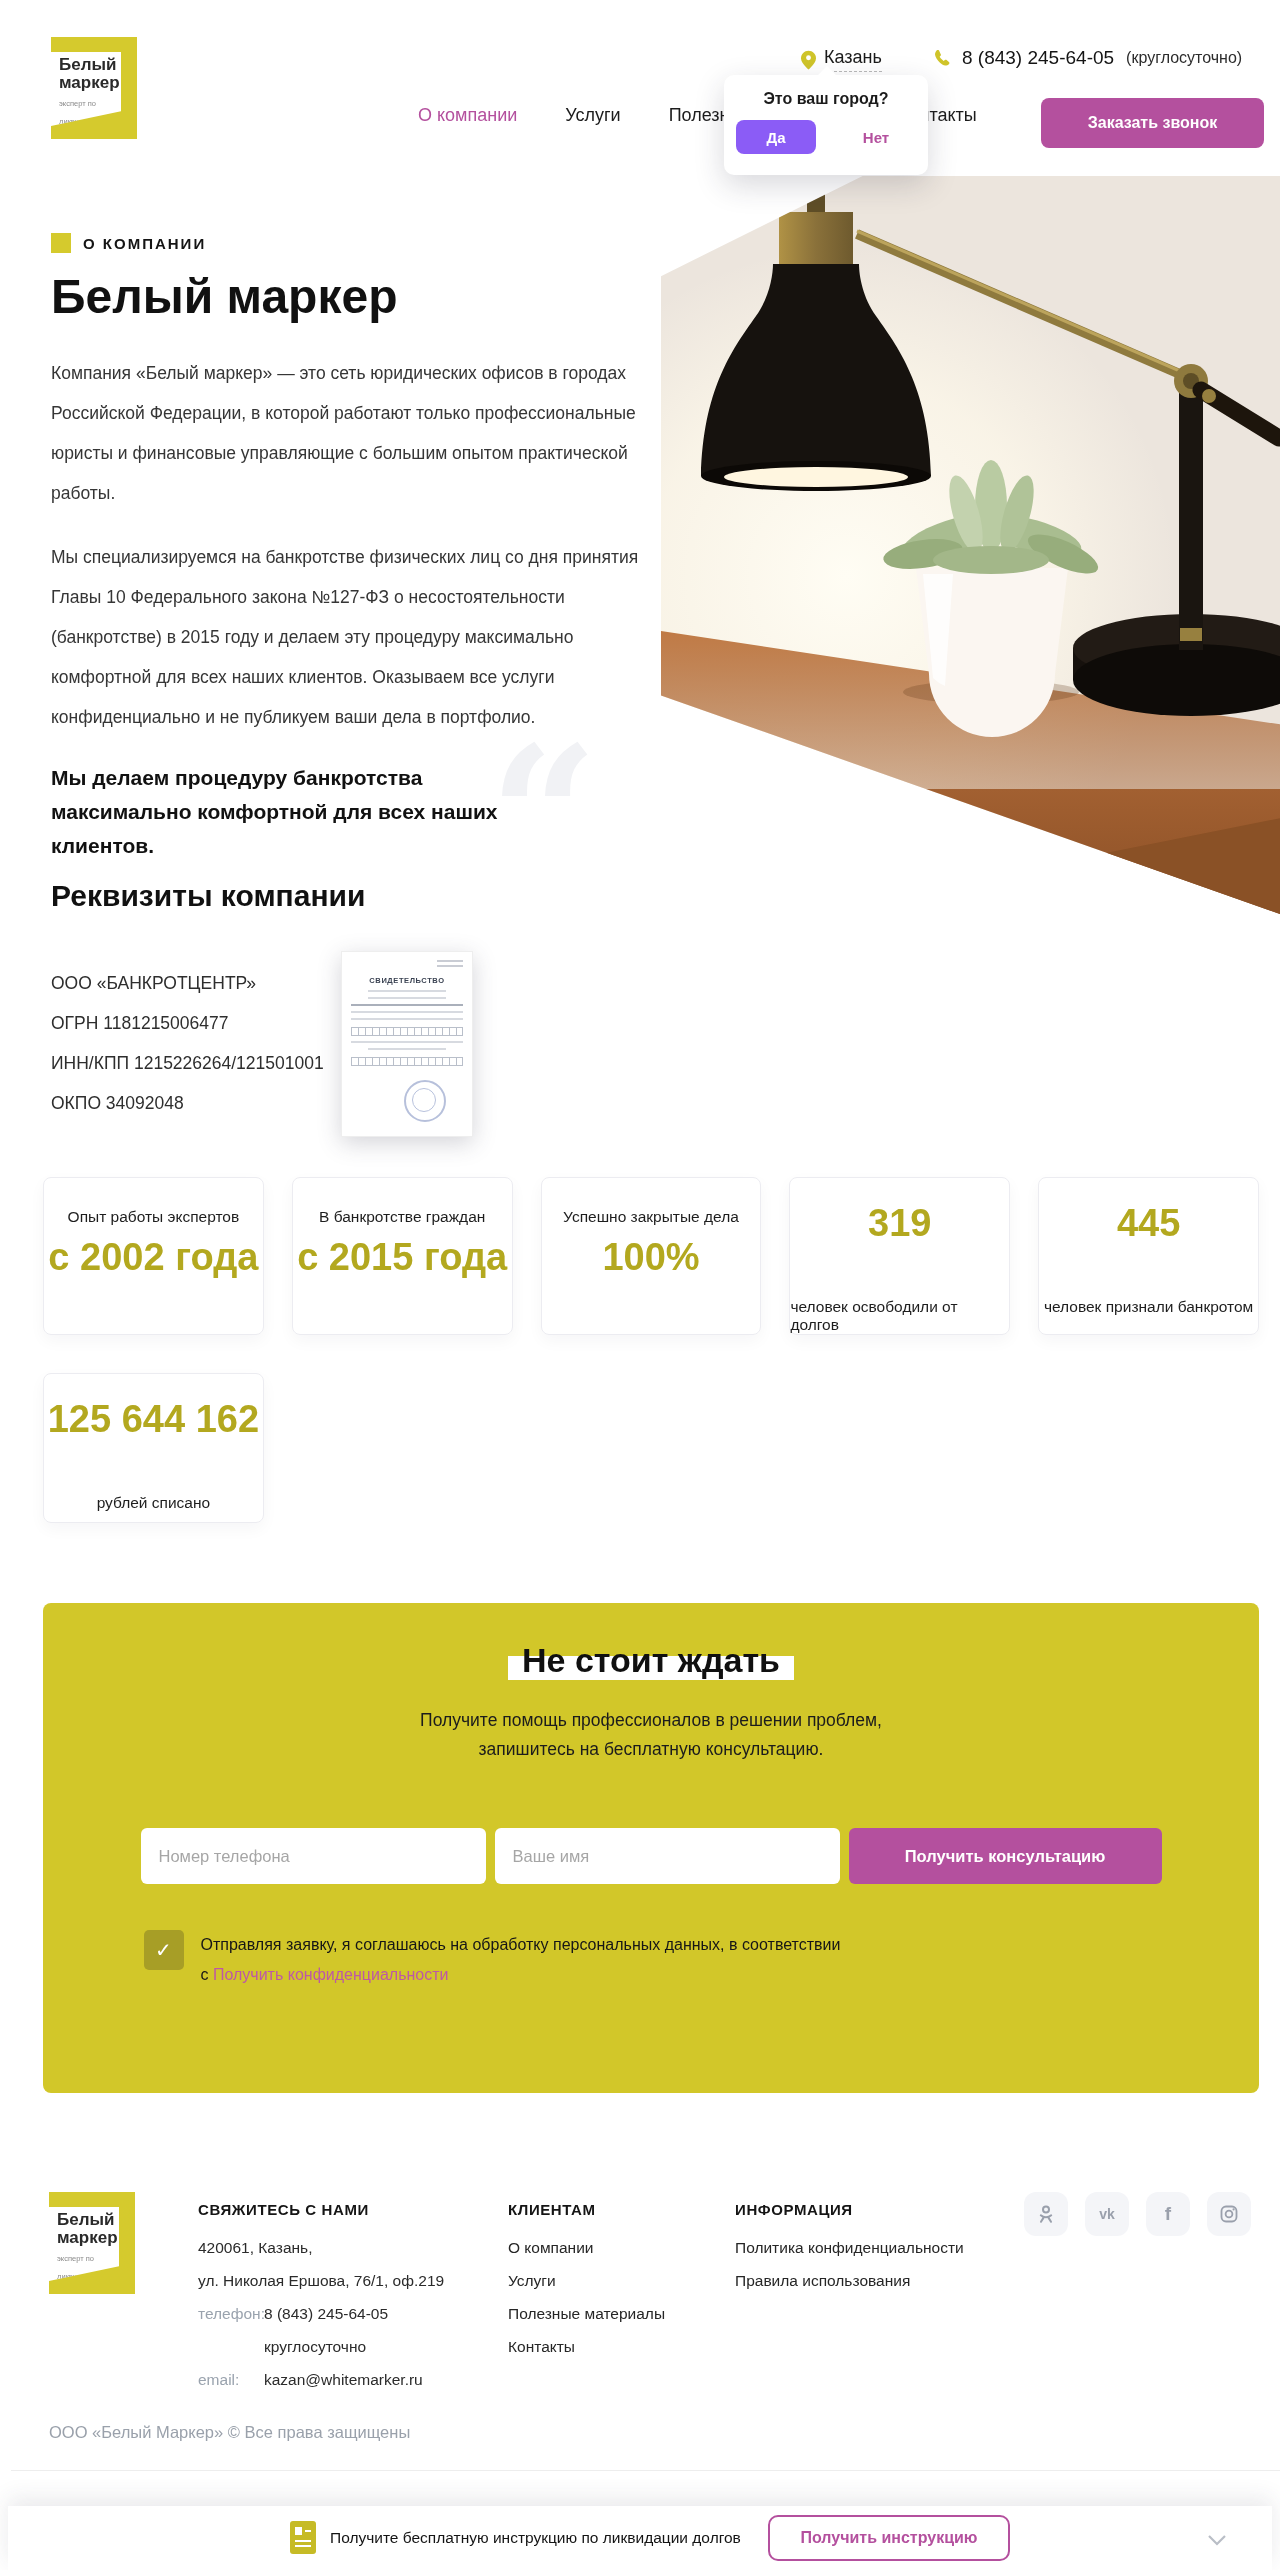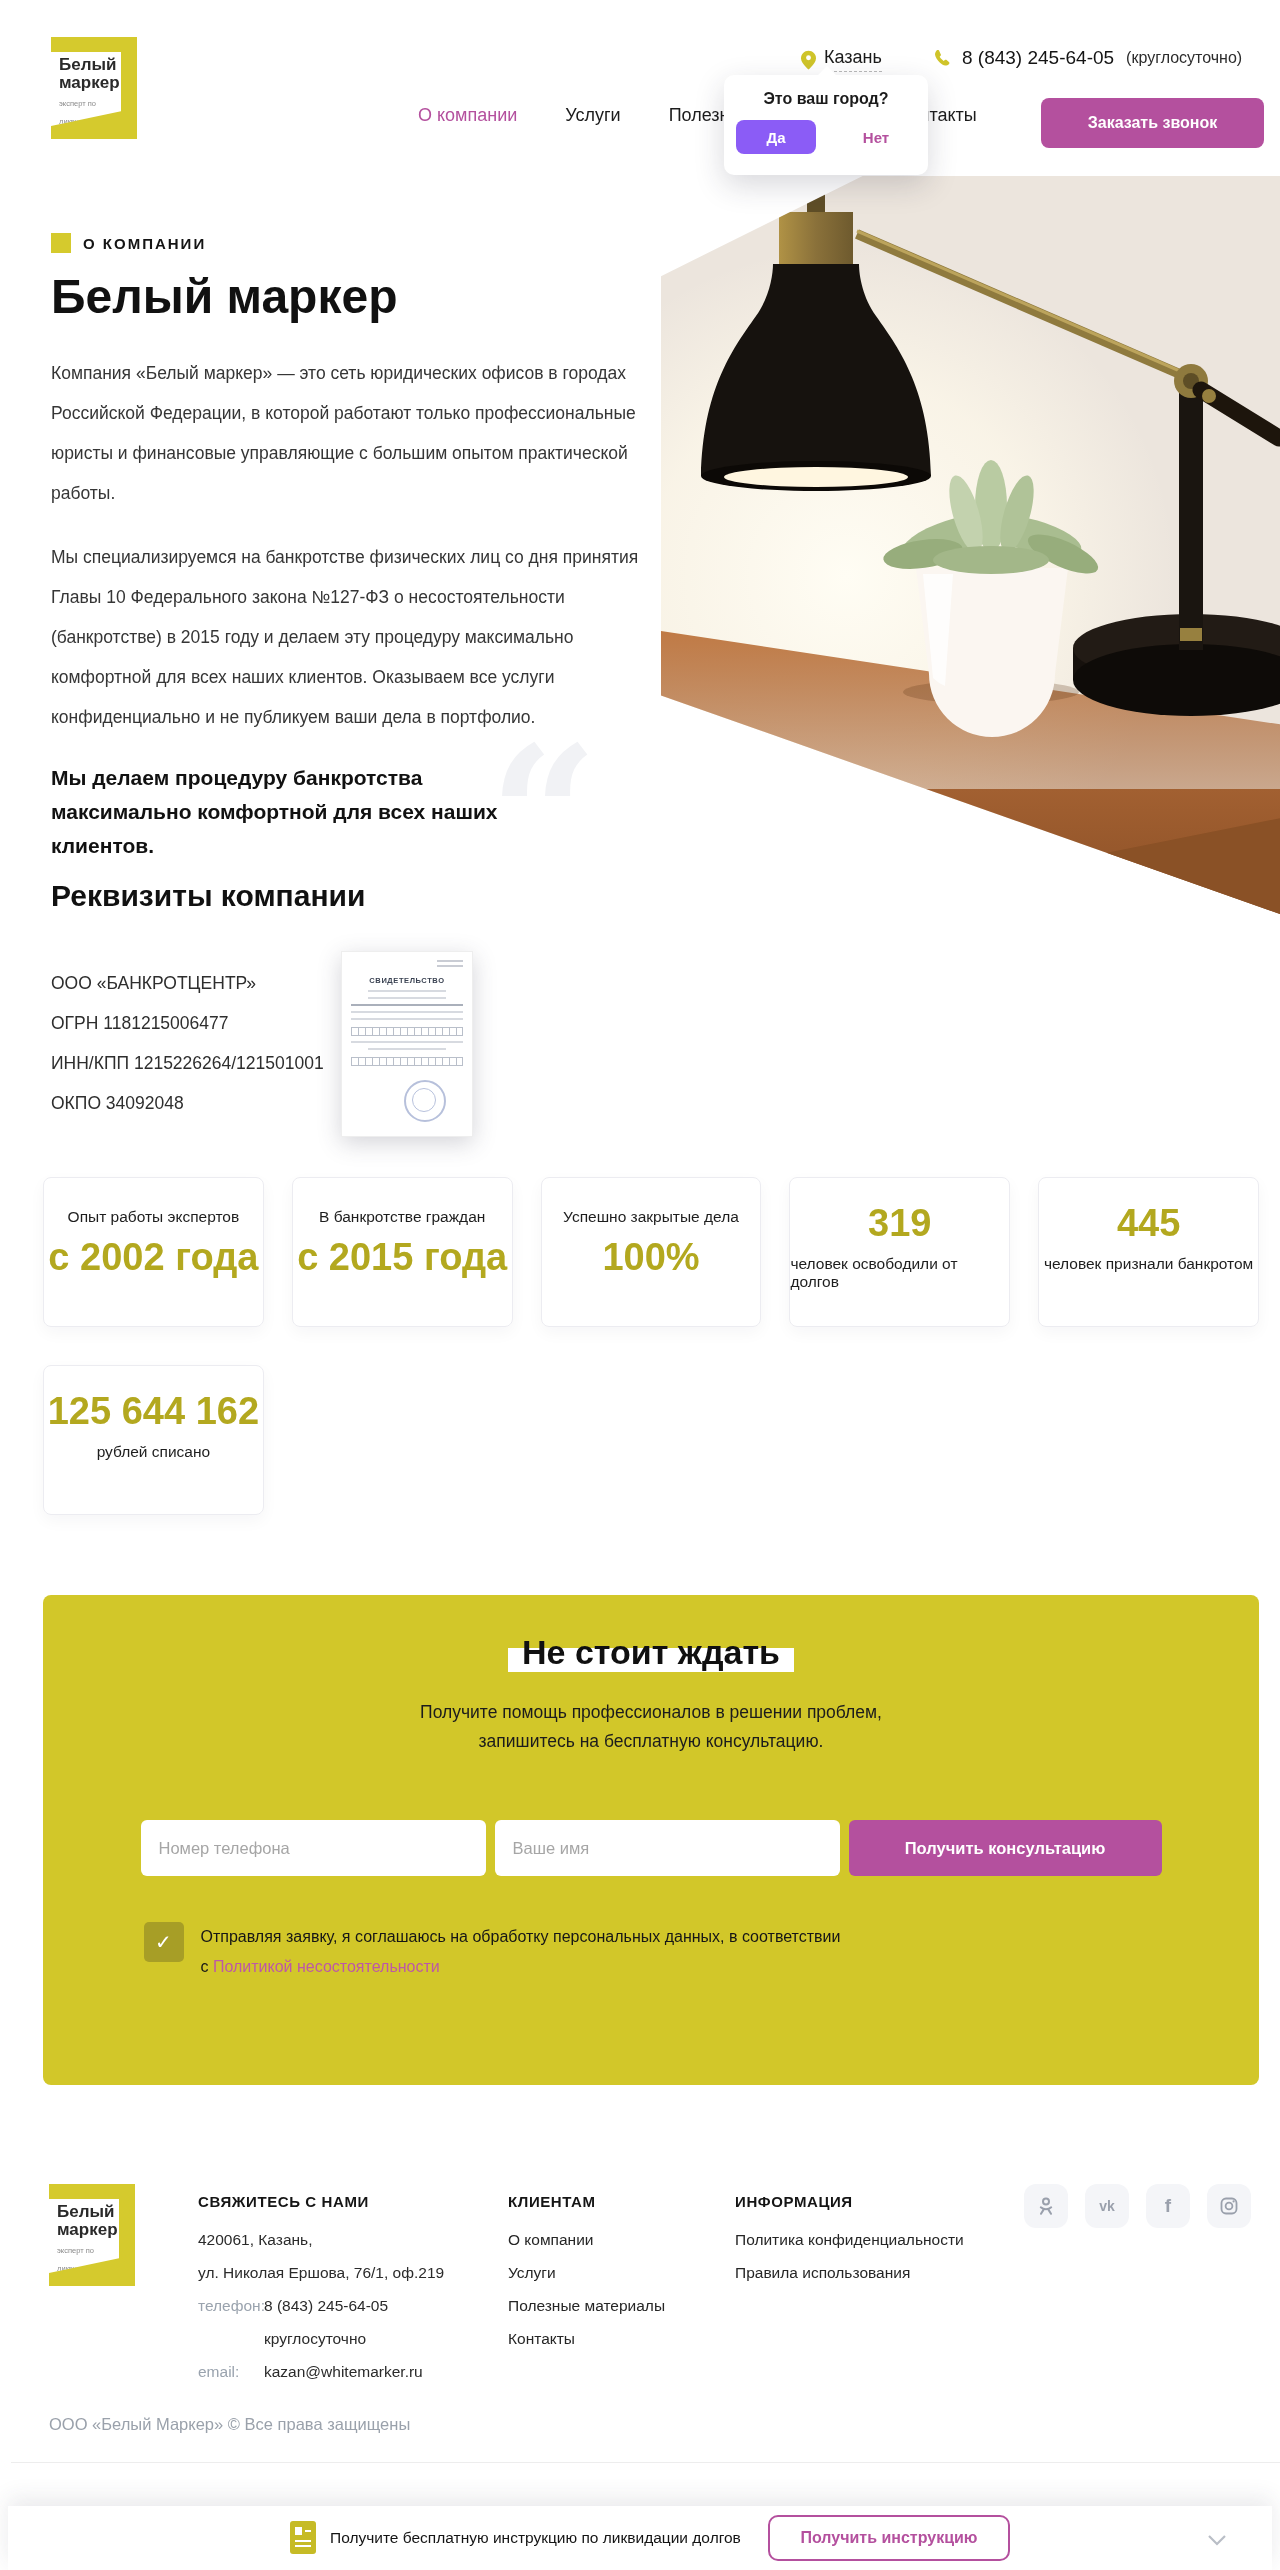--- a/index.html
+++ b/index.html
@@ -68,21 +68,21 @@
   .doc-stamp::after{content:"";position:absolute;left:6px;top:6px;width:22px;height:22px;border:1px solid #9facd0;border-radius:50%;}
 
   
   .stats{margin:40px 32px 0;display:grid;grid-template-columns:repeat(5,1fr);column-gap:28px;row-gap:38px;}
   .stat-card{border:1px solid #ececf1;border-radius:8px;box-shadow:0 6px 16px rgba(30,30,50,.04);
              min-height:143px;display:flex;flex-direction:column;align-items:center;justify-content:flex-start;box-sizing:border-box;}
   .stat-card .stat-label{font-size:15.5px;color:#1e1e1e;}
   .stat-card .stat-value{font-size:38px;font-weight:bold;color:#b3a81f;}
   .stat-card.label-first{padding-top:30px;}
   .stat-card.label-first .stat-value{margin-top:10px;}
-  .stat-card.value-first{padding-top:24px;min-height:150px;}
+  .stat-card.value-first{padding-top:24px;min-height:150px;gap:43px;}
   .stat-card.value-first .stat-label{margin-top:10px;}
 
   
   .cta{margin:80px 32px 0;height:490px;box-sizing:border-box;background:#d2c729;border-radius:8px;
        text-align:center;padding-top:38px;}
   .cta-title{display:inline-block;font-size:34px;font-weight:bold;color:#101010;padding:0 14px;
              background:linear-gradient(180deg,rgba(255,255,255,0) 38%,#fff 38%);}
   .cta-sub{margin-top:26px;font-size:17.5px;line-height:29px;color:#1c1c1c;}
   .cta-form{display:flex;justify-content:center;gap:9px;margin-top:64px;}
   .cta-input{width:345px;height:56px;border:none;border-radius:6px;background:#fff;box-sizing:border-box;
@@ -316,21 +316,21 @@
     </div>
     <div class="cta-form">
       <input class="cta-input" type="text" placeholder="Номер телефона" style="">
       <input class="cta-input" type="text" placeholder="Ваше имя" style="">
       <button class="cta-submit">Получить консультацию</button>
     </div>
     <div class="consent">
       <div class="checkbox">✓</div>
       <div class="consent-text">
         <span>Отправляя заявку, я соглашаюсь на обработку персональных данных, в соответствии</span><br>
-        <span>с </span><a class="consent-link">Политикой несостоятельности</a>
+        <span>с </span><a class="consent-link">Получить конфиденциальности</a>
       </div>
     </div>
   </section>
 
   <footer>
     <a class="logo f-logo">
       <span class="logo-white">
         <span class="logo-title">
           <span>Белый</span>
           <span>маркер</span>

